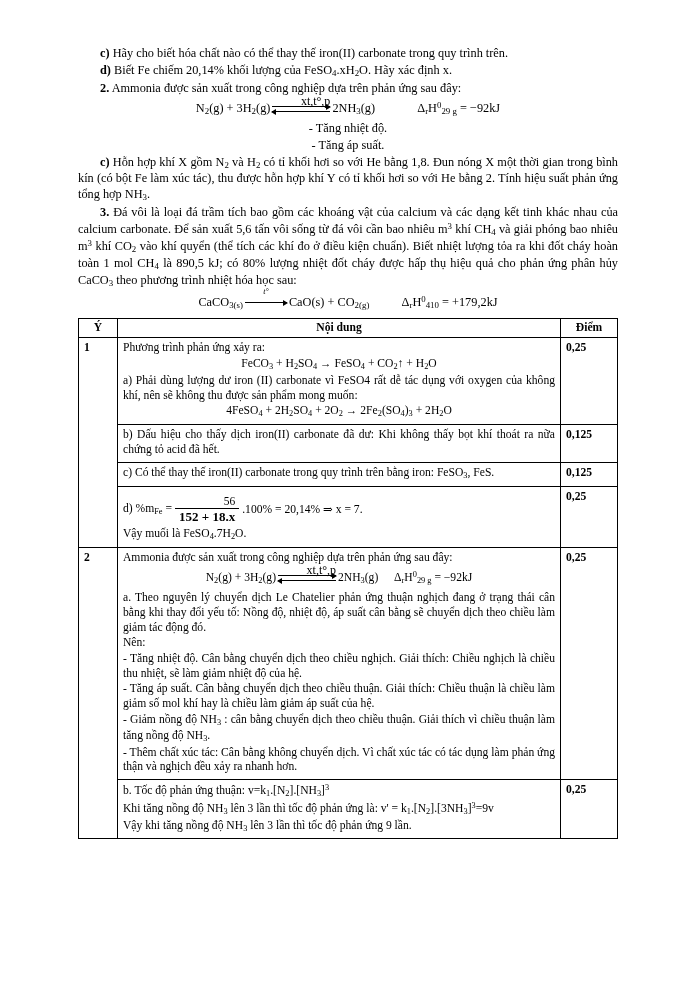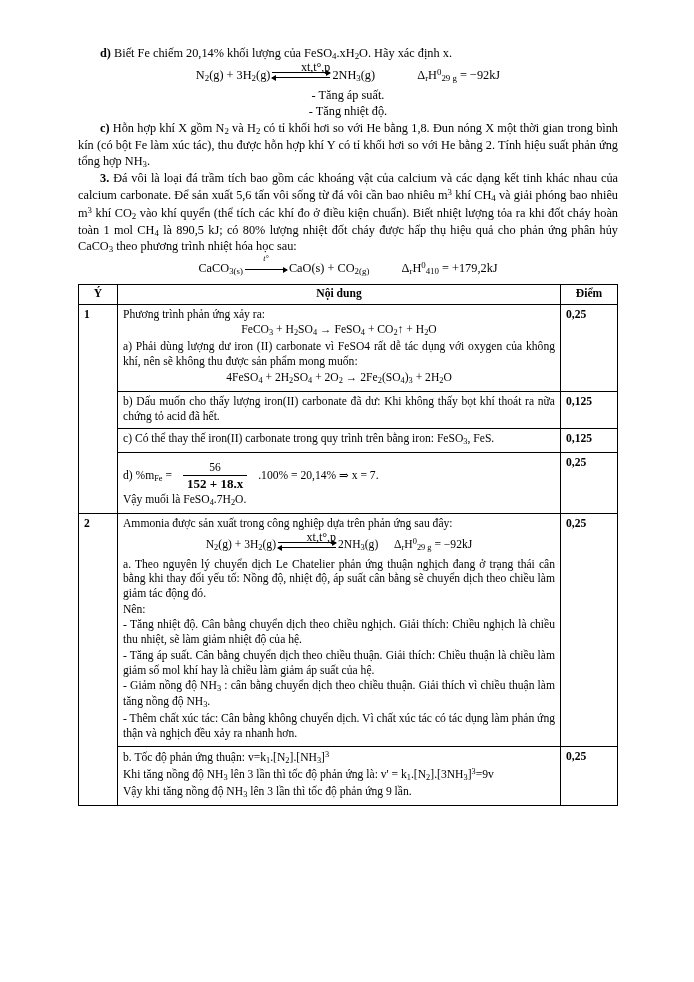--- a/index.html
+++ b/index.html
@@ -127,22 +127,22 @@
     position: absolute;
     right: -1px;
     top: -3px;
     border-left: 5px solid #000;
     border-top: 3px solid transparent;
     border-bottom: 3px solid transparent;
   }
   .frac {
     display: inline-block;
     vertical-align: middle;
-    text-align: center;
-    margin: 0 11px;
+    text-align: right;
+    margin: 0 3px;
   }
   .frac .num {
     display: block;
     border-bottom: 1px solid #000;
     padding: 0 4px;
     font-size: 11.5px;
   }
   .frac .den {
     display: block;
     padding: 0 4px;
@@ -173,38 +173,46 @@
   td.score { vertical-align: middle; text-align: center; font-weight: bold; }
   .cell-p { margin: 0 0 1px 0; }
   .cc { text-align: center; }
 </style>
 </head>
 <body>
 
 <div class="page">
   <div class="content">
 
+    <p class="indent">
+      <b>c)</b>
+      <span>Hãy cho biết hóa chất nào có thể thay thế iron(II) carbonate trong quy trình trên.</span>
+    </p>
 
     <p class="indent">
       <b>d)</b>
       <span>Biết Fe chiếm 20,14% khối lượng của FeSO<sub>4</sub>.xH<sub>2</sub>O. Hãy xác định x.</span>
     </p>
 
+    <p class="indent">
+      <b>2.</b>
+      <span>Ammonia được sản xuất trong công nghiệp dựa trên phản ứng sau đây:</span>
+    </p>
 
     <div class="eqline">
       <span class="eq-inline">
         <span>N<sub>2</sub>(g) + 3H<sub>2</sub>(g)</span><span class="arrow-rev"><span class="lbl">xt,t°,p</span><span class="top"></span><span class="bot"></span></span><span>2NH<sub>3</sub>(g)</span>
         <span style="display:inline-block;width:36px"></span>
         <span>Δ<sub>r</sub>H<sup>0</sup><sub>29 g</sub> = −92kJ</span>
       </span>
     </div>
 
 
+    <p class="cc"><span>- Tăng nhiệt độ.</span></p>
     <p class="cc"><span>- Tăng áp suất.</span></p>
-    <p class="cc"><span>- Tăng nhiệt độ.</span></p>
 
 
     <p class="indent">
       <b>c)</b>
       <span>Hỗn hợp khí X gồm N<sub>2</sub> và H<sub>2</sub> có tỉ khối hơi so với He bằng 1,8. Đun nóng X một thời gian trong bình kín (có bột Fe làm xúc tác), thu được hỗn hợp khí Y có tỉ khối hơi so với He bằng 2. Tính hiệu suất phản ứng tổng hợp NH<sub>3</sub>.</span>
     </p>
 
     <p class="indent">
       <b>3.</b>
       <span>Đá vôi là loại đá trầm tích bao gồm các khoáng vật của calcium và các dạng kết tinh khác nhau của calcium carbonate. Để sản xuất 5,6 tấn vôi sống từ đá vôi cần bao nhiêu m<sup>3</sup> khí CH<sub>4</sub> và giải phóng bao nhiêu m<sup>3</sup> khí CO<sub>2</sub> vào khí quyển (thể tích các khí đo ở điều kiện chuẩn). Biết nhiệt lượng tỏa ra khi đốt cháy hoàn toàn 1 mol CH<sub>4</sub> là 890,5 kJ; có 80% lượng nhiệt đốt cháy được hấp thụ hiệu quả cho phản ứng phân hủy CaCO<sub>3</sub> theo phương trình nhiệt hóa học sau:</span>
@@ -232,21 +240,21 @@
           <td>
             <p class="cell-p">Phương trình phản ứng xảy ra:</p>
             <p class="cell-p cc">FeCO<sub>3</sub> + H<sub>2</sub>SO<sub>4</sub> → FeSO<sub>4</sub> + CO<sub>2</sub>↑ + H<sub>2</sub>O</p>
             <p class="cell-p">a) Phải dùng lượng dư iron (II) carbonate vì FeSO4 rất dễ tác dụng với oxygen của không khí, nên sẽ không thu được sản phẩm mong muốn:</p>
             <p class="cell-p cc">4FeSO<sub>4</sub> + 2H<sub>2</sub>SO<sub>4</sub> + 2O<sub>2</sub> → 2Fe<sub>2</sub>(SO<sub>4</sub>)<sub>3</sub> + 2H<sub>2</sub>O</p>
           </td>
           <td class="score">0,25</td>
         </tr>
         <tr>
           <td>
-            <p class="cell-p">b) Dấu muốn cho thấy lượng iron(II) carbonate đã dư: Khi không thấy bọt khí thoát ra nữa chứng tỏ acid đã hết.</p>
+            <p class="cell-p">b) Dấu hiệu cho thấy dịch iron(II) carbonate đã dư: Khi không thấy bọt khí thoát ra nữa chứng tỏ acid đã hết.</p>
           </td>
           <td class="score">0,125</td>
         </tr>
         <tr>
           <td>
             <p class="cell-p">c) Có thể thay thế iron(II) carbonate trong quy trình trên bằng iron: FeSO<sub>3</sub>, FeS.</p>
           </td>
           <td class="score">0,125</td>
         </tr>
         <tr>

